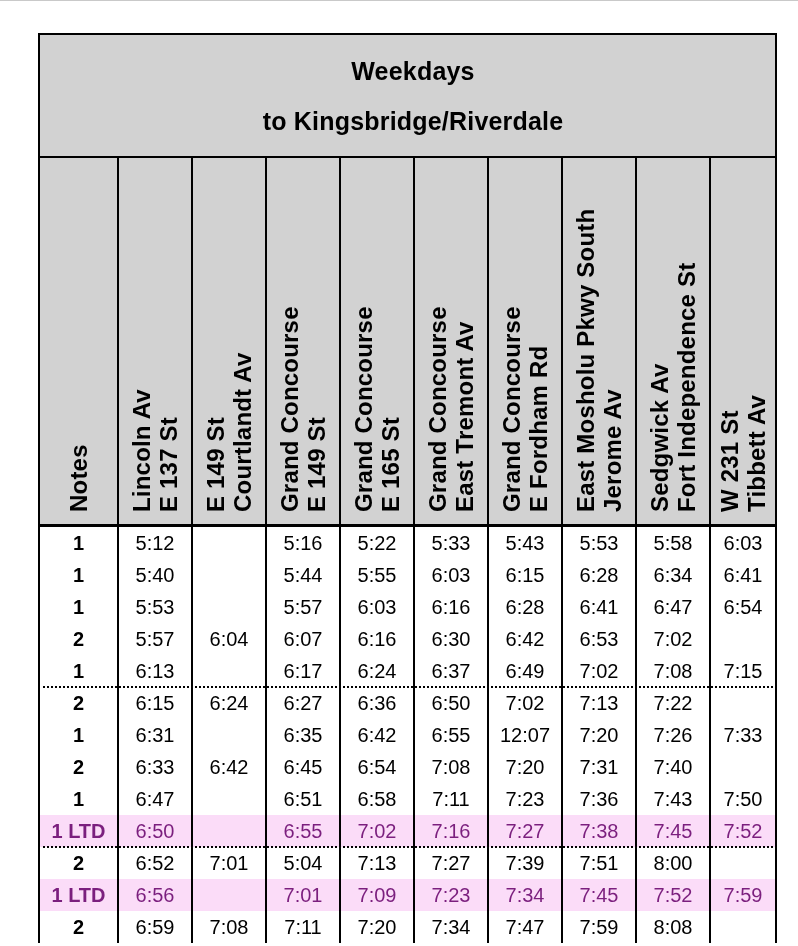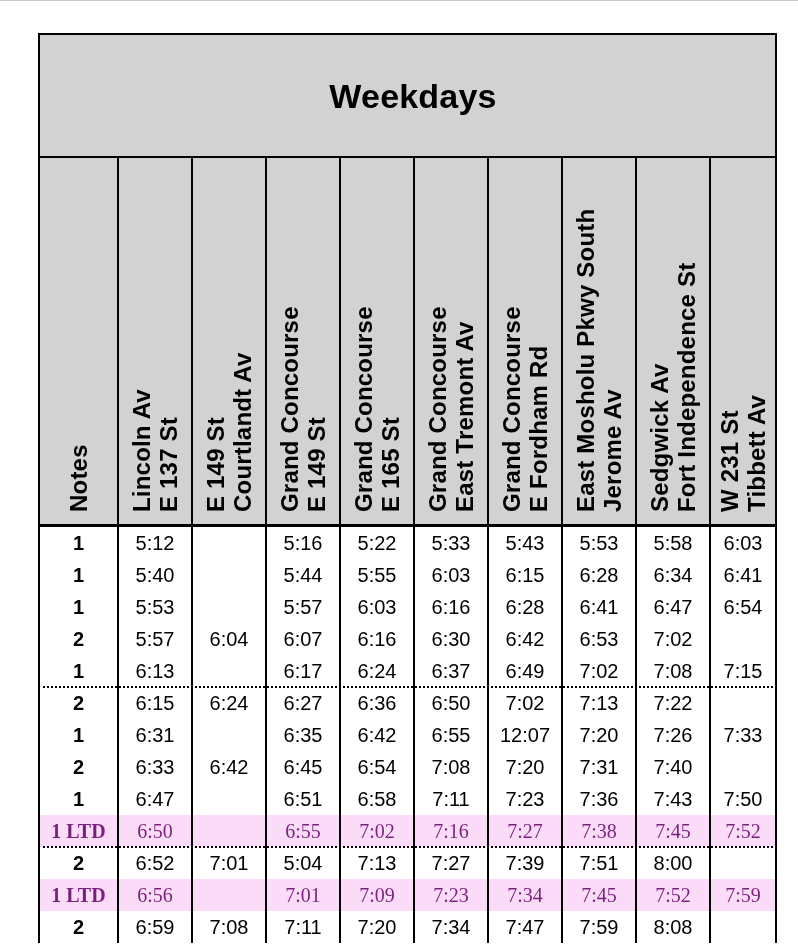--- a/index.html
+++ b/index.html
@@ -28,21 +28,21 @@
     box-sizing: border-box;
   }
   .title-block {
     height: 121px;
     background: var(--gray);
     border-bottom: 2px solid var(--line);
     display: flex; flex-direction: column; justify-content: center;
     text-align: center;
   }
   .title-line {
-    font-size: 34px; font-weight: bold; line-height: 50px;
+    font-size: 25px; font-weight: bold; line-height: 50px;
     letter-spacing: 0.2px;
     padding-left: 11px;
   }
   .header-row {
     display: flex;
     height: 366px;
     background: var(--gray);
     border-bottom: 3px solid var(--line);
   }
   .header-row > div, .trow > div {
@@ -66,37 +66,38 @@
     font-size: 24px;
     line-height: 27px;
     white-space: nowrap;
     letter-spacing: 0.2px;
   }
   .hline { display: block; }
   .data-rows { background: #fff; }
   .trow {
     display: flex; height: 32px; position: relative; background: #fff;
   }
-  .trow.ltd { background: var(--ltd-bg); color: var(--ltd-text); font-family: Liberation Serif, serif; }
+  .trow.ltd { background: var(--ltd-bg); color: var(--ltd-text); }
   .trow.group-start::before {
     content: ""; position: absolute; left: -2px; right: -2px; top: -1px;
     border-top: 2px dotted var(--line); z-index: 3; pointer-events: none;
   }
   .cell { font-size: 20px; line-height: 32px; overflow: hidden; }
   .cell.notes { font-weight: bold; text-align: center; }
   .cell.time { text-align: center; }
 </style>
 </head>
 <body>
 
 <div class="sheet" style="--gray: #d2d2d2; --ltd-bg: #fbdcf8; --ltd-text: #7b1f7e; --line: #000000;">
   <div class="crop-line"></div>
   <div class="timetable">
     <div class="title-block">
       <div class="title-line">Weekdays</div>
+      <div class="title-line">to Kingsbridge/Riverdale</div>
     </div>
     <div class="header-row" id="header-row">
         <div class="hcell">
           <div class="rot">
             <div class="hline">Notes</div>
           </div>
         </div>
         <div class="hcell">
           <div class="rot">
             <div class="hline">Lincoln Av</div>

